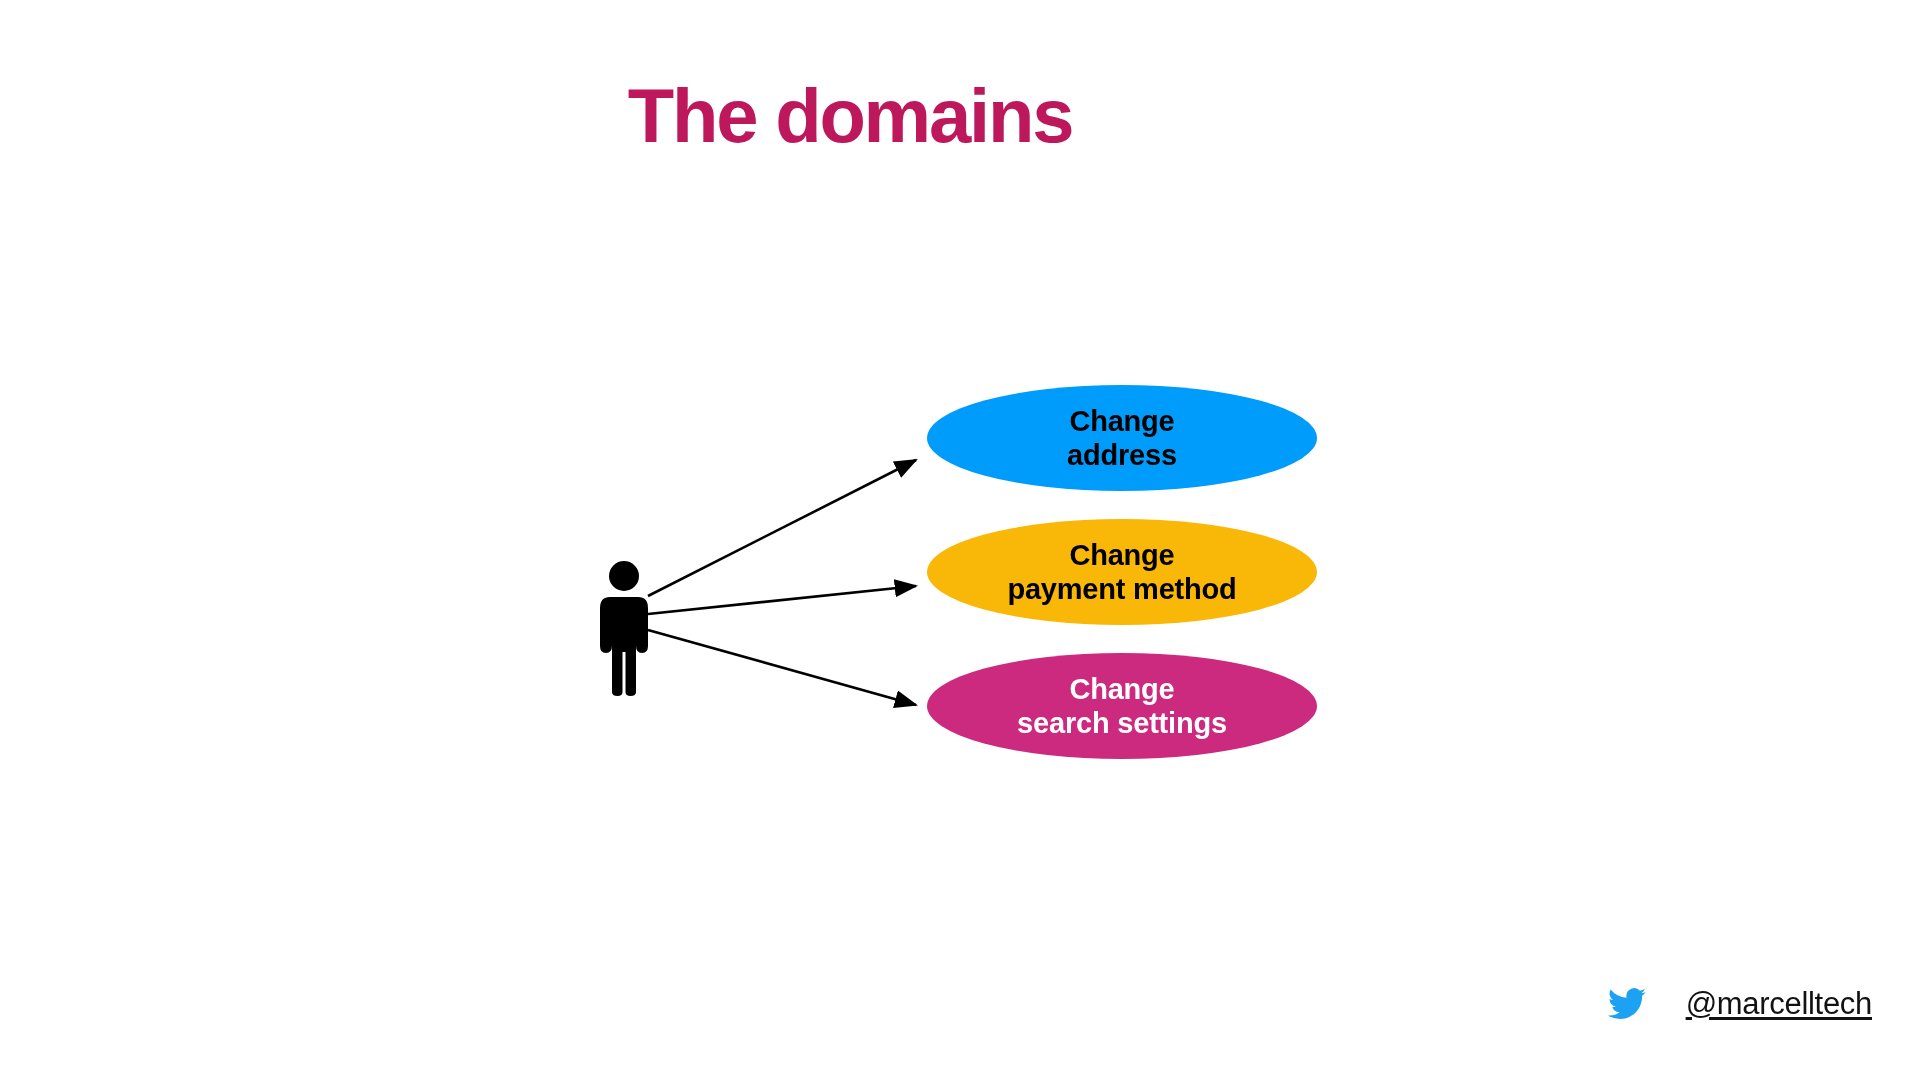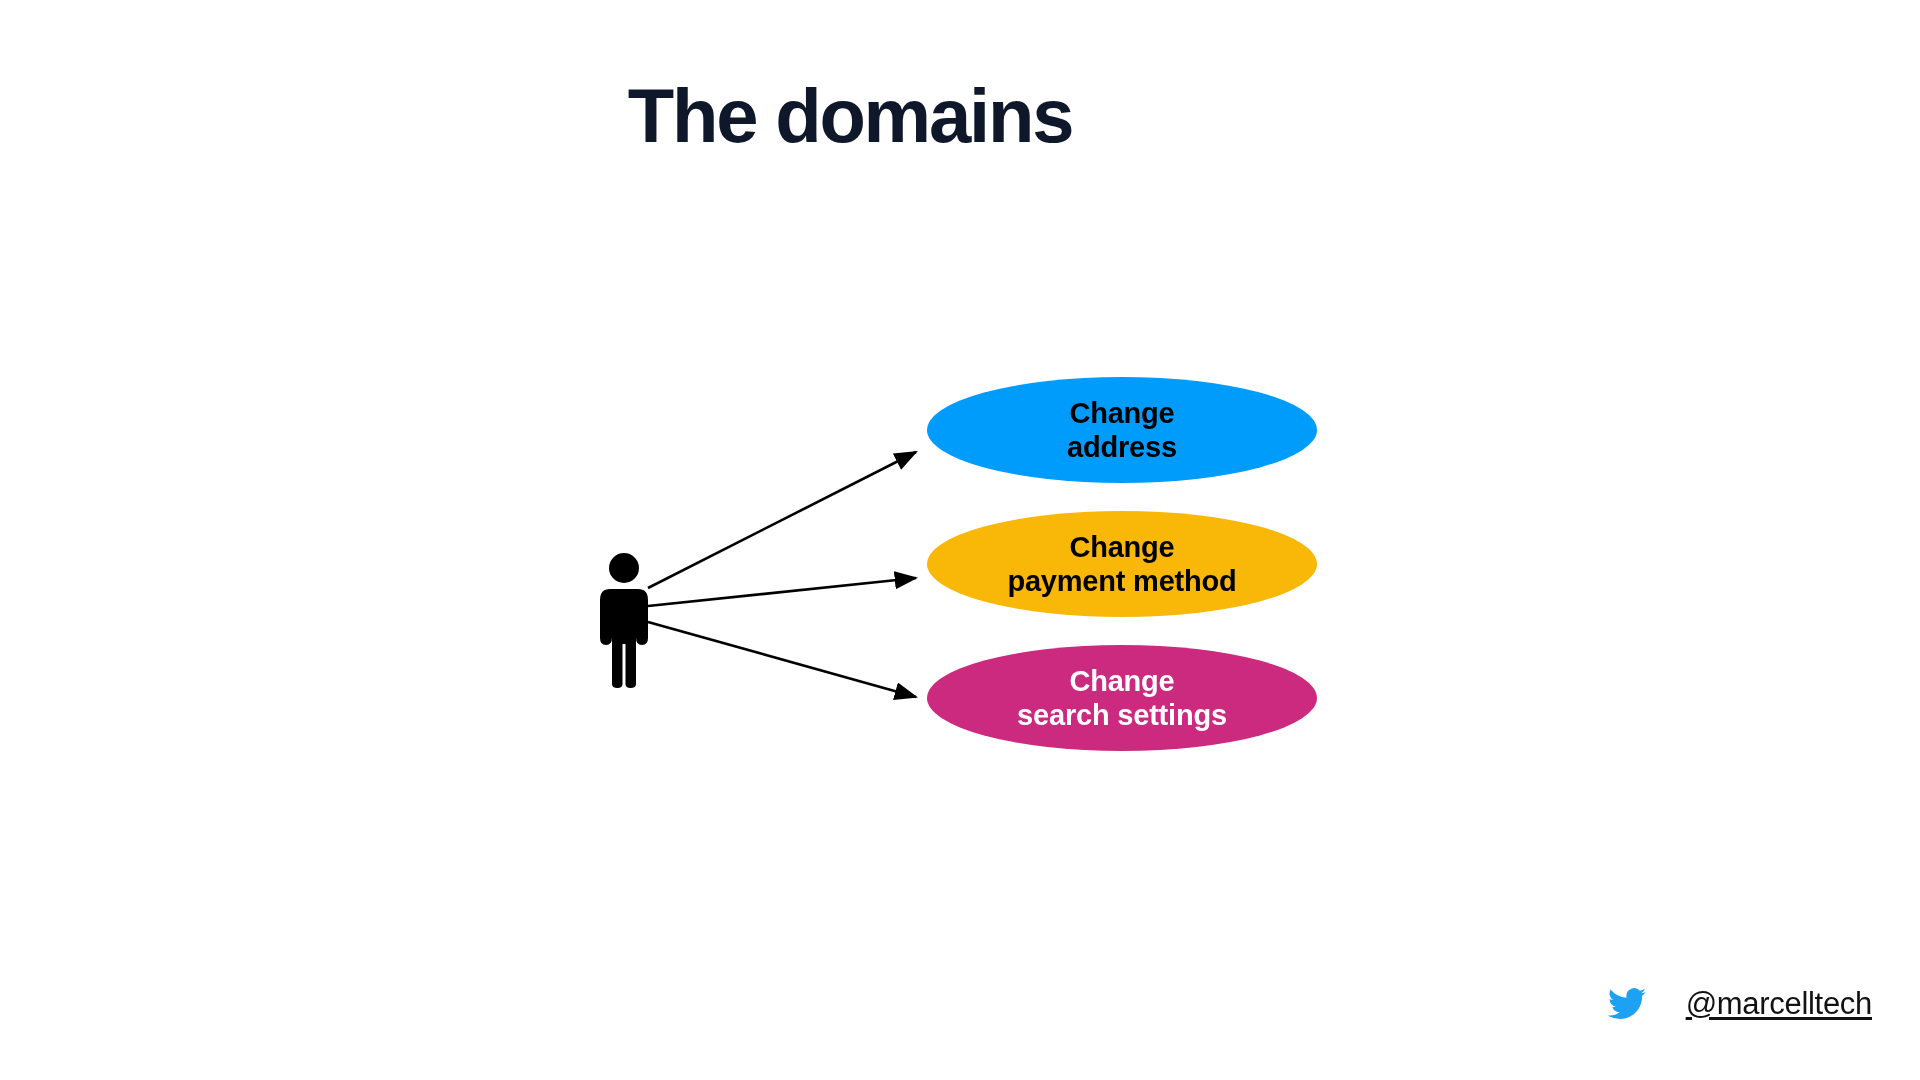--- a/index.html
+++ b/index.html
@@ -23,30 +23,30 @@
   
   #slide-title {
     position: absolute;
     top: 78px;
     left: 0;
     width: 1700px;
     text-align: center;
     font-size: 76px;
     font-weight: 800;
     letter-spacing: -2.2px;
-    color: #0f172a;
+    color: #be185d;
     line-height: 1.0;
     white-space: nowrap;
   }
 
   
   #diagram {
     position: absolute;
     left: 0;
-    top: 0;
+    top: 8px;
     width: 1920px;
     height: 912px;
   }
 
   #arrow-layer {
     position: absolute;
     left: 0;
     top: 0;
     width: 1920px;
     height: 1080px;

